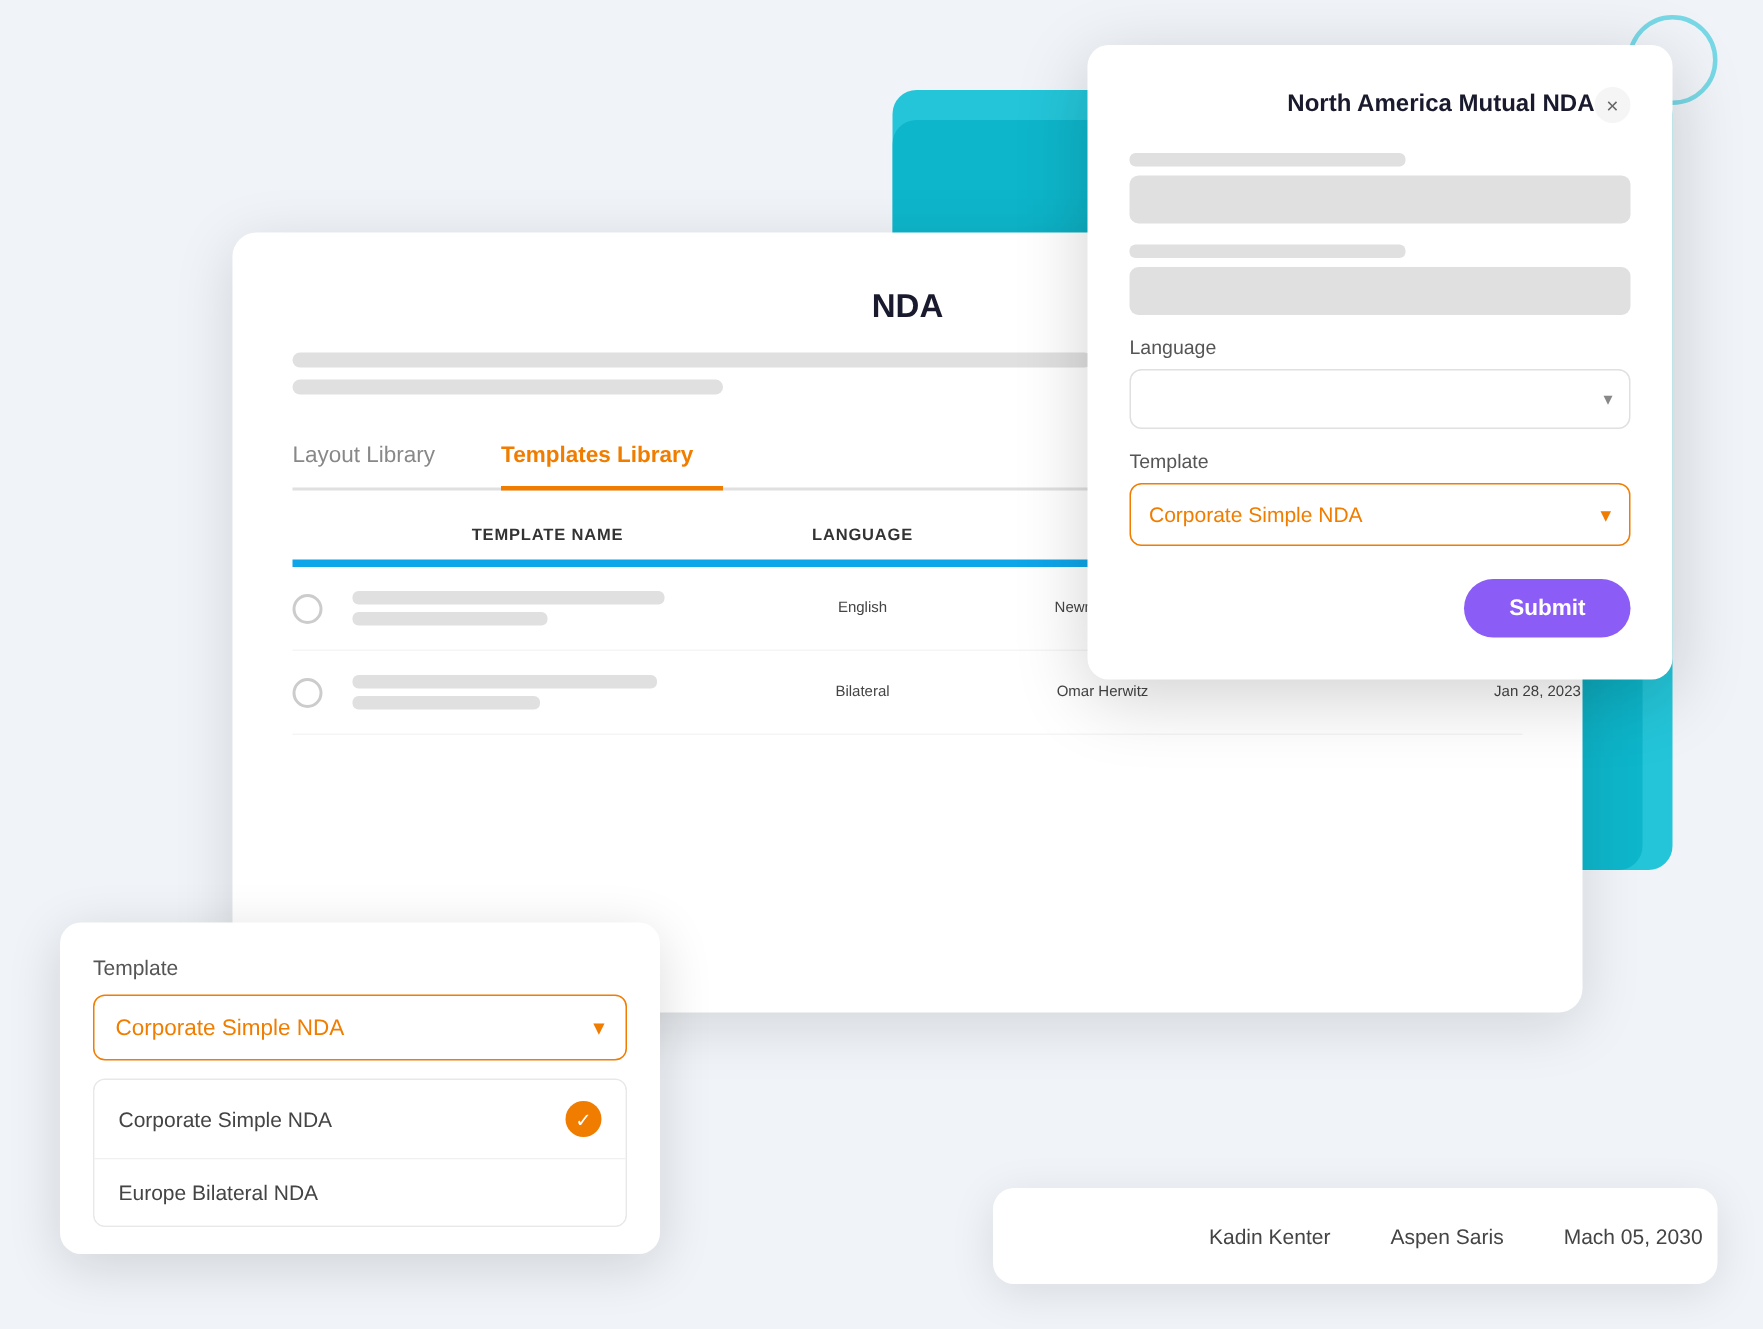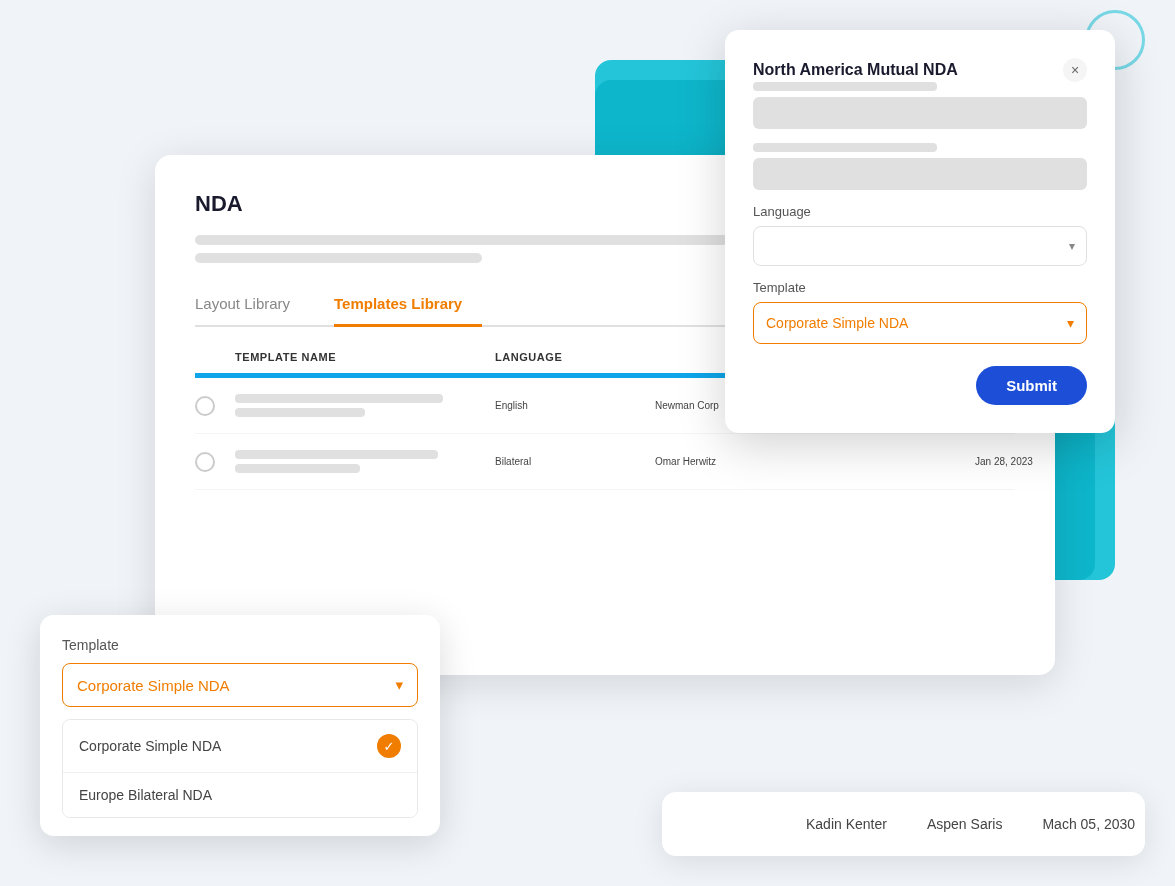--- a/index.html
+++ b/index.html
@@ -39,20 +39,21 @@
       position: absolute;
       top: 155px;
       left: 155px;
       width: 900px;
       height: 520px;
       background: #fff;
       border-radius: 16px;
       box-shadow: 0 8px 40px rgba(0,0,0,0.13);
       padding: 36px 40px 30px 40px;
       overflow: hidden;
+      text-align: center;
     }
 
     .main-panel-title {
       font-size: 22px;
       font-weight: 700;
       color: #1a1a2e;
       margin-bottom: 18px;
     }
 
     .skeleton-line {
@@ -136,22 +137,23 @@
       right: 60px;
       width: 390px;
       background: #fff;
       border-radius: 14px;
       box-shadow: 0 12px 48px rgba(0,0,0,0.18);
       padding: 28px 28px 28px 28px;
       z-index: 20;
     }
     .modal-header {
       display: flex;
-      justify-content: space-between;
-      align-items: center;
+      justify-content: flex-end;
+      align-items: center;
+      margin-bottom: 20px;
     }
     .modal-title {
       font-size: 16px;
       font-weight: 700;
       color: #1a1a2e;
     }
     .modal-close {
       width: 24px;
       height: 24px;
       border-radius: 50%;
@@ -225,21 +227,21 @@
       justify-content: space-between;
       cursor: pointer;
     }
 
     .submit-row {
       display: flex;
       justify-content: flex-end;
       margin-top: 22px;
     }
     .submit-btn {
-      background: #1d4ed8;
+      background: #8b5cf6;
       color: #fff;
       border: none;
       border-radius: 24px;
       padding: 11px 30px;
       font-size: 15px;
       font-weight: 600;
       cursor: pointer;
     }
 
     

